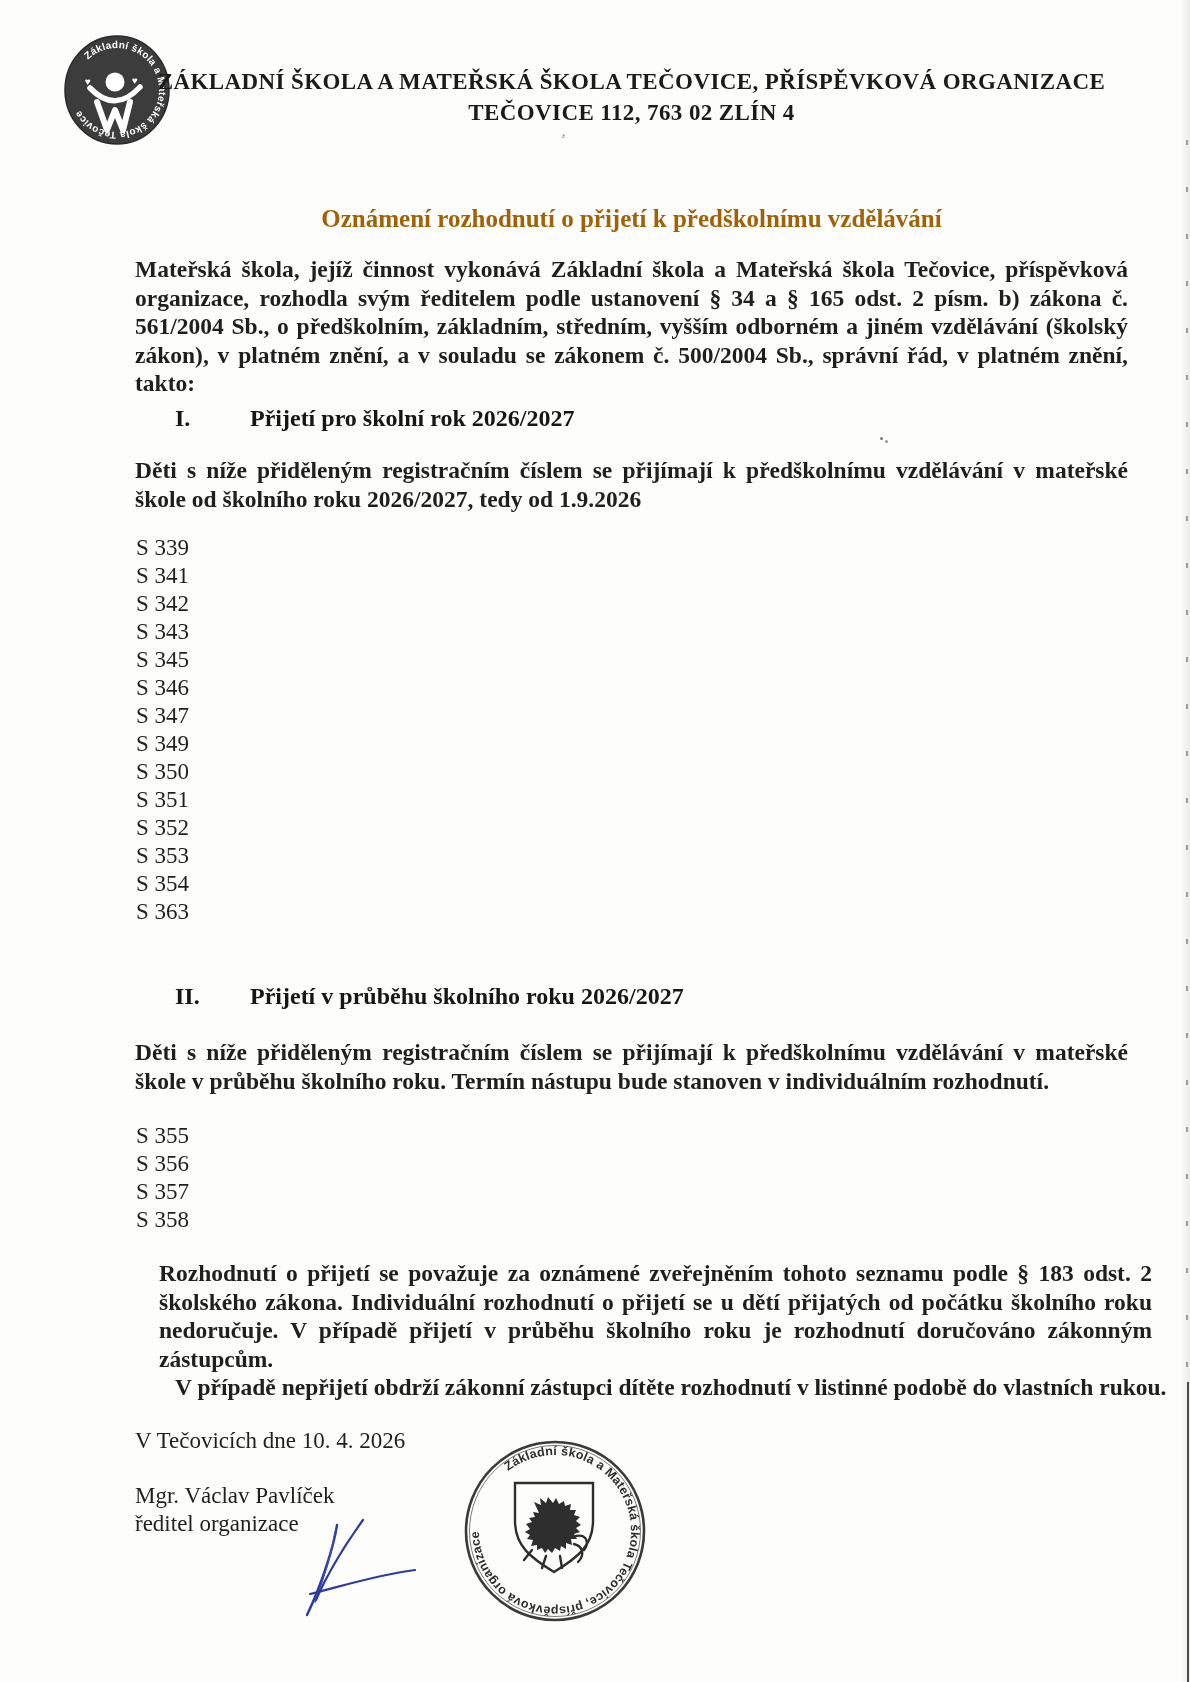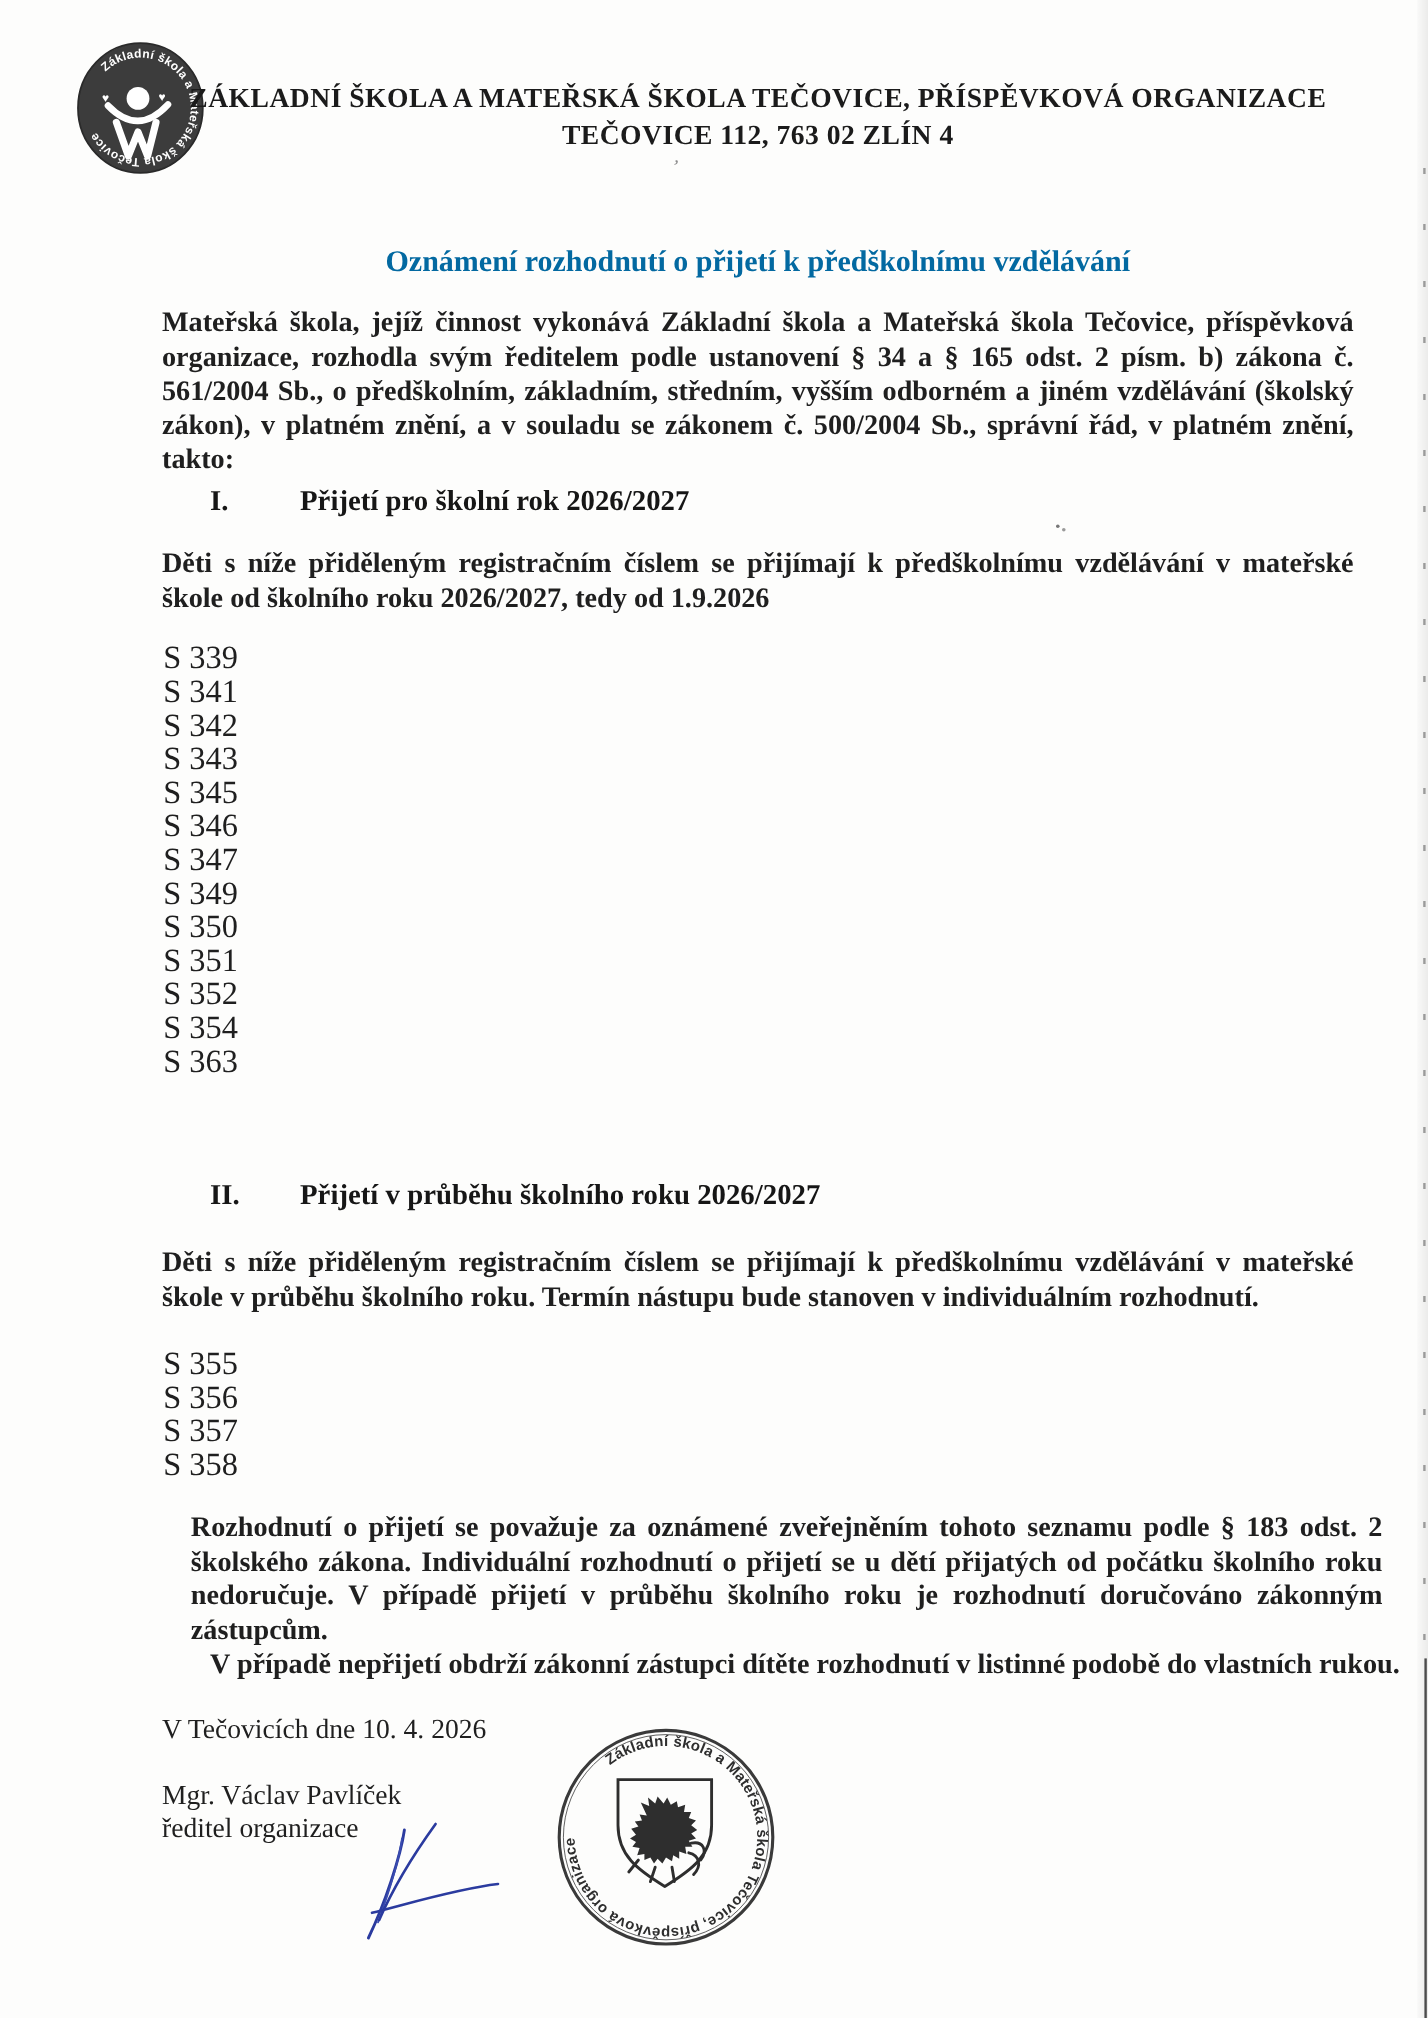--- a/index.html
+++ b/index.html
@@ -18,37 +18,37 @@
   .header-text{
     left:135px;top:66px;width:993px;
     text-align:center;font-weight:bold;
     font-size:23px;line-height:31px;
     color:#1b1b1b;letter-spacing:.4px;
   }
   
   .doc-title{
     left:135px;top:204px;width:993px;
     text-align:center;font-weight:bold;font-size:25px;line-height:30px;
-    color:#0369a1;
+    color:#a16207;
   }
   .para{
     left:135px;width:993px;
     font-size:23.5px;line-height:28.5px;
     text-align:justify;
     font-weight:bold;
   }
   .para.nojust{text-align:left;}
   .sec-heading{
     left:175px;width:900px;display:flex;
     font-weight:bold;font-size:24px;line-height:28px;color:#161616;
   }
   .sec-heading .numeral{width:75px;flex:0 0 75px;}
   .code-list{
     left:136px;width:300px;
-    font-size:27px;line-height:28px;
+    font-size:23px;line-height:28px;
   }
   .code-list .code{display:block;}
   .footer-line{left:135px;font-size:23px;line-height:28px;text-align:center;}
   
   .edge-strip{
     left:1181px;top:0;width:9px;height:1682px;
     background:linear-gradient(to right,rgba(0,0,0,.015),rgba(0,0,0,.07));
   }
   .edge-dashes{
     left:1186px;top:140px;width:2px;height:1245px;opacity:.55;
@@ -108,20 +108,21 @@
       <span class="code">S 341</span>
       <span class="code">S 342</span>
       <span class="code">S 343</span>
       <span class="code">S 345</span>
       <span class="code">S 346</span>
       <span class="code">S 347</span>
       <span class="code">S 349</span>
       <span class="code">S 350</span>
       <span class="code">S 351</span>
       <span class="code">S 352</span>
+      <span class="code">S 353</span>
       <span class="code">S 354</span>
       <span class="code">S 363</span>
     </div>
 
   <div class="abs sec-heading" style="top:982px;align-items:center;">
     <span class="numeral">II.</span>
     <span>Přijetí v průběhu školního roku 2026/2027</span>
   </div>
   <div class="abs para" style="top:1038px;">Děti s níže přiděleným registračním číslem se přijímají k předškolnímu vzdělávání v mateřské škole v průběhu školního roku. Termín nástupu bude stanoven v individuálním rozhodnutí.</div>
   <div class="abs code-list" style="top:1122px;">

